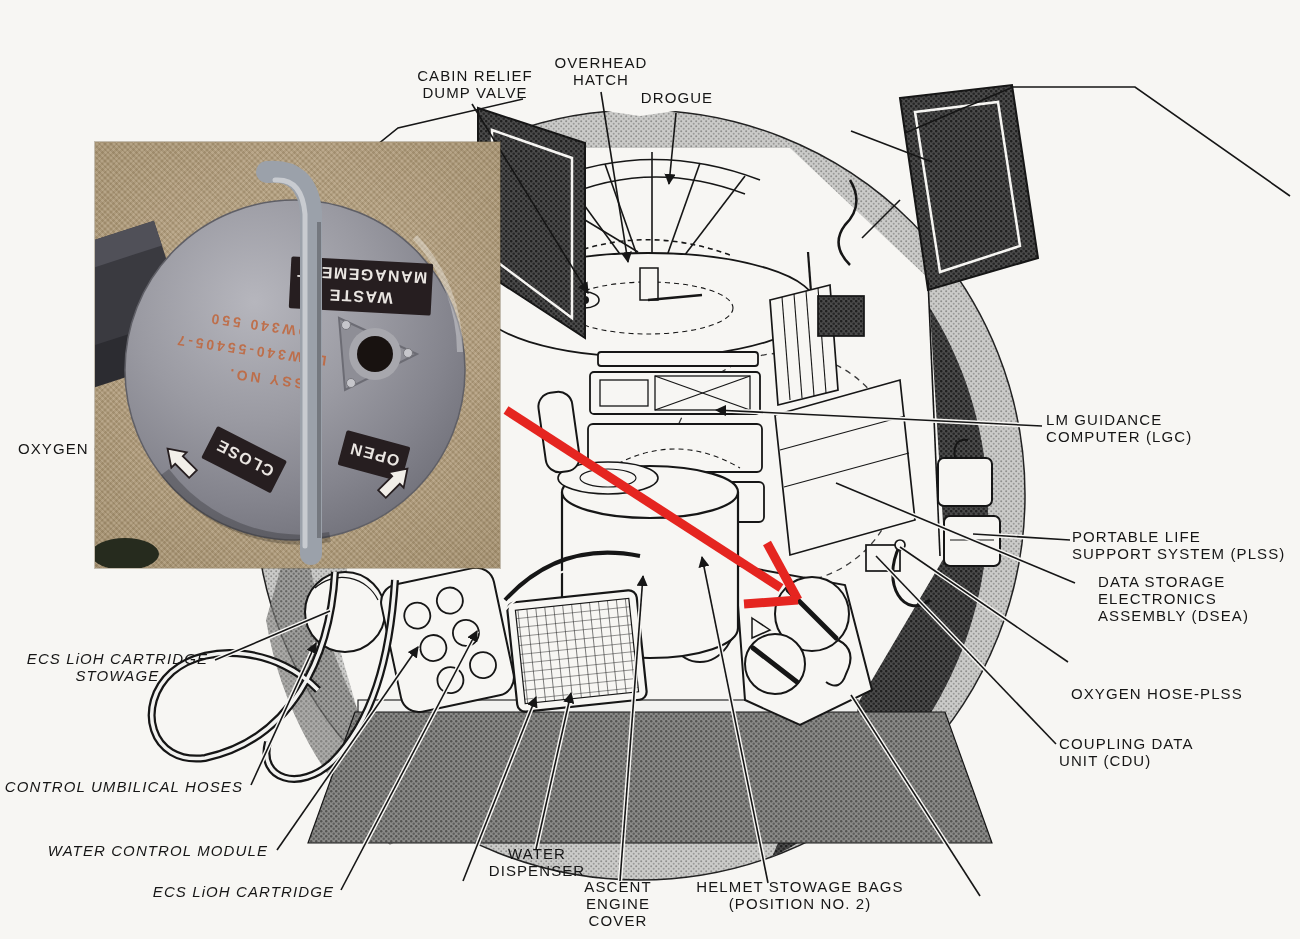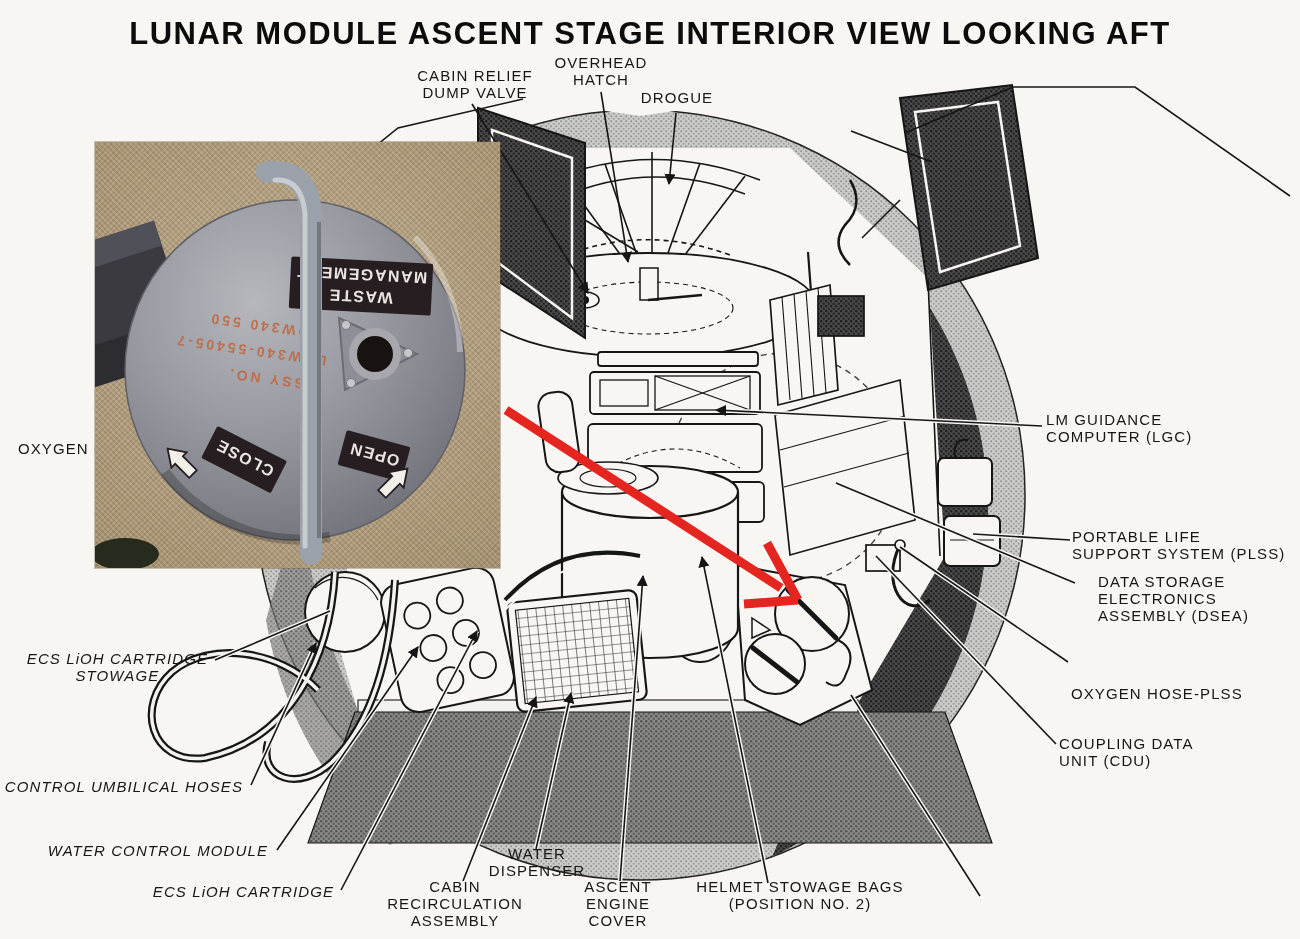--- a/index.html
+++ b/index.html
@@ -226,21 +226,20 @@
       <path d="M536,849 L571,693" marker-end="url(#ah)"></path>
       <path d="M463,881 L536,697" marker-end="url(#ah)"></path>
       <path d="M341,890 L477,631" marker-end="url(#ah)"></path>
       <path d="M277,850 L418,647" marker-end="url(#ah)"></path>
       <path d="M251,785 L316,643" marker-end="url(#ah)"></path>
       <path d="M215,660 L330,611"></path>
     </g>
   </svg>
 
   <div id="labels">
-    <div id="page-title">LUNAR MODULE ASCENT STAGE INTERIOR VIEW LOOKING AFT</div>
     <div class="lbl c" style="left:475px;top:68px;">CABIN RELIEF
 DUMP VALVE</div>
     <div class="lbl c" style="left:601px;top:55px;">OVERHEAD
 HATCH</div>
     <div class="lbl c" style="left:677px;top:90px;">DROGUE</div>
     <div class="lbl" style="left:1046px;top:412px;">LM GUIDANCE
 COMPUTER (LGC)</div>
     <div class="lbl" style="left:1072px;top:529px;">PORTABLE LIFE
 SUPPORT SYSTEM (PLSS)</div>
     <div class="lbl" style="left:1098px;top:574px;">DATA STORAGE
@@ -249,23 +248,20 @@
     <div class="lbl" style="left:1071px;top:655px;margin-top:31px;">OXYGEN HOSE-PLSS</div>
     <div class="lbl" style="left:1059px;top:736px;">COUPLING DATA
 UNIT (CDU)</div>
     <div class="lbl c" style="left:800px;top:879px;">HELMET STOWAGE BAGS
 (POSITION NO. 2)</div>
     <div class="lbl c" style="left:618px;top:879px;">ASCENT
 ENGINE
 COVER</div>
     <div class="lbl c" style="left:537px;top:846px;">WATER
 DISPENSER</div>
-    <div class="lbl c" style="left:455px;top:879px;">CABIN
-RECIRCULATION
-ASSEMBLY</div>
     <div class="lbl r" style="right:966px;top:884px;">ECS LiOH CARTRIDGE</div>
     <div class="lbl r" style="right:1032px;top:843px;">WATER CONTROL MODULE</div>
     <div class="lbl r" style="right:1057px;top:779px;">CONTROL UMBILICAL HOSES</div>
     <div class="lbl r" style="right:1092px;top:651px;">ECS LiOH CARTRIDGE
 STOWAGE</div>
     <div class="lbl" style="left:18px;top:441px;">OXYGEN C</div>
   </div>
 
   <div id="photo">
     <svg width="405" height="426" viewBox="0 0 405 426">

